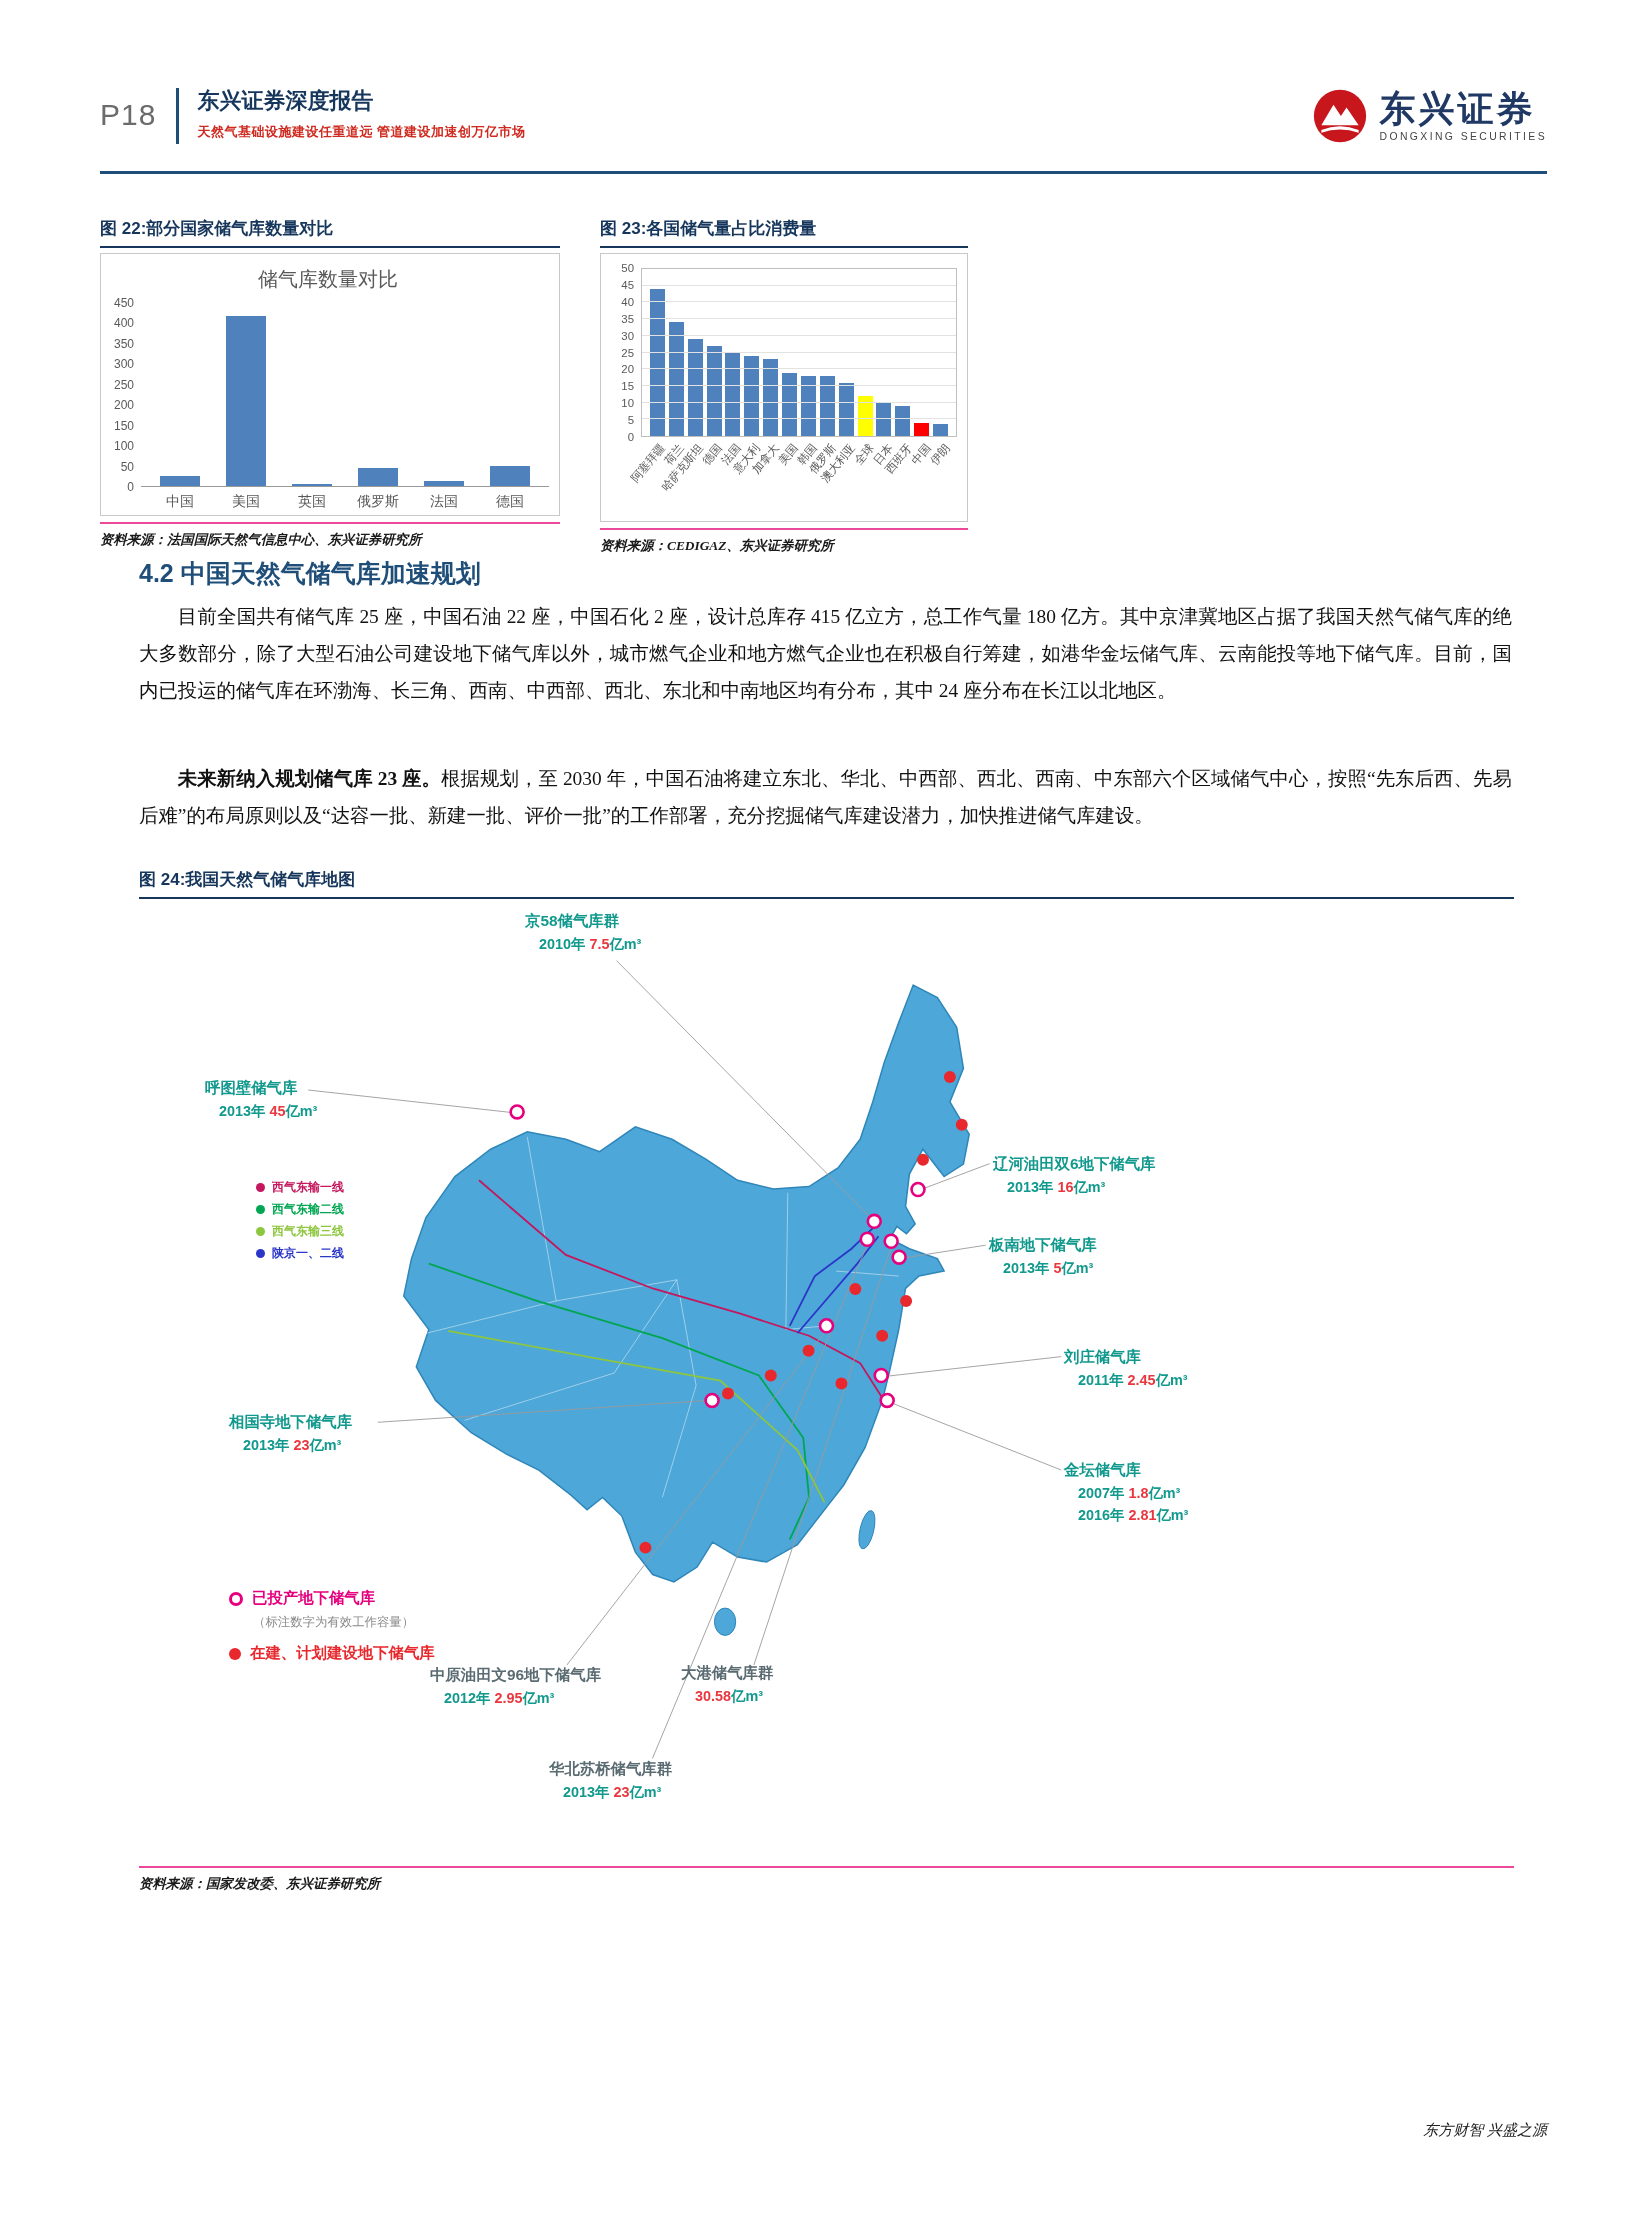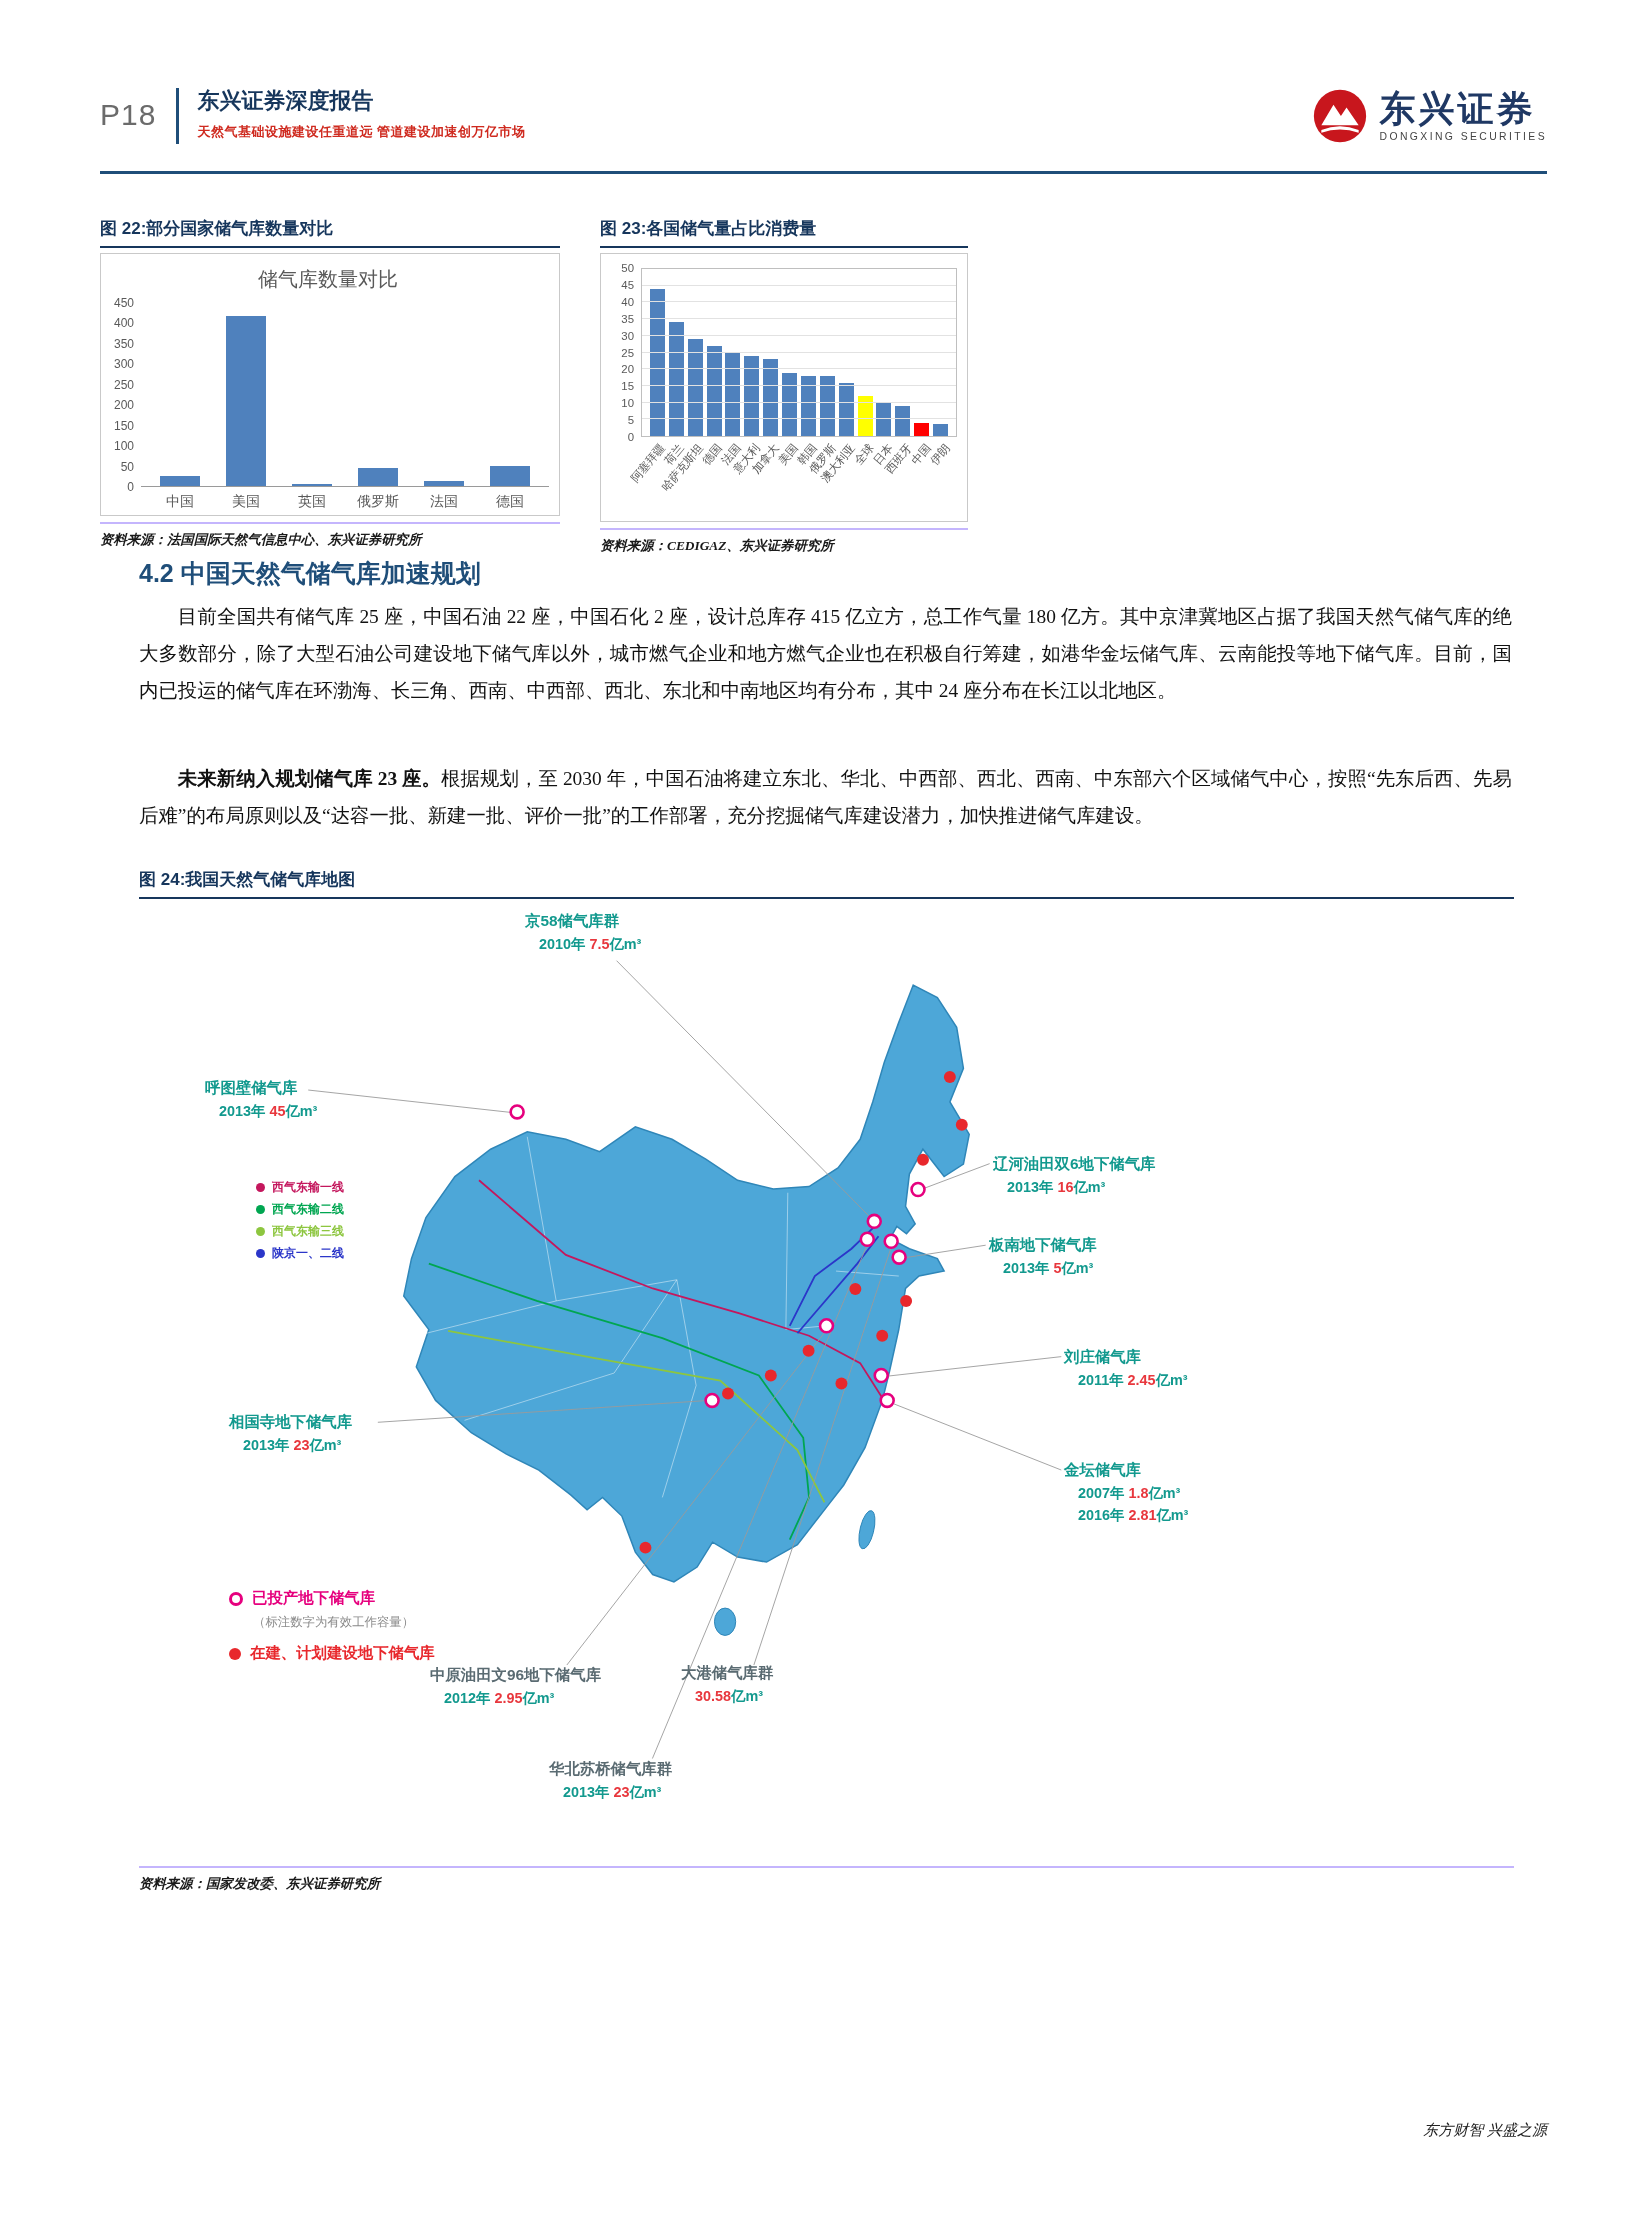--- a/index.html
+++ b/index.html
@@ -14,21 +14,21 @@
   .report-title{font-size:22px;font-weight:bold;color:#16365c;line-height:26px;}
   .report-subtitle{font-size:13px;font-weight:bold;color:#cf2a1f;margin-top:9px;letter-spacing:0.5px;}
   .logo{display:flex;align-items:center;gap:12px;}
   .logo-mark{width:56px;height:56px;}
   .logo-cn{font-size:36px;font-weight:bold;color:#1f3864;letter-spacing:3px;line-height:38px;}
   .logo-en{font-size:10.4px;color:#444;letter-spacing:2.4px;margin-top:3px;}
   .header-rule{position:absolute;left:100px;right:100px;top:171px;height:3px;background:#1f4e79;}
 
   
   .fig-caption{font-size:17px;font-weight:bold;color:#16365c;padding-bottom:6px;border-bottom:2px solid #16365c;}
-  .fig-source{border-top:2px solid #c4b5fd;margin-top:6px;padding-top:7px;
+  .fig-source{border-top:2px solid #ec4899;margin-top:6px;padding-top:7px;
               font-family:"Liberation Serif",serif;font-style:italic;font-weight:bold;font-size:13.4px;color:#1a1a1a;}
 
   
   .fig22{position:absolute;left:100px;top:217px;width:460px;}
   .fig23{position:absolute;left:600px;top:217px;width:368px;}
   .chart-frame{border:1px solid #c9c9c9;margin-top:5px;padding:8px 10px 4px 6px;background:#fff;}
   .chart-title{text-align:center;font-size:20px;color:#595959;margin:4px 0 10px;}
   .plot-row{display:flex;height:184px;}
   #chart23 .plot-row{height:169px;margin-top:6px;}
   .yaxis{position:relative;width:34px;flex:0 0 34px;}

